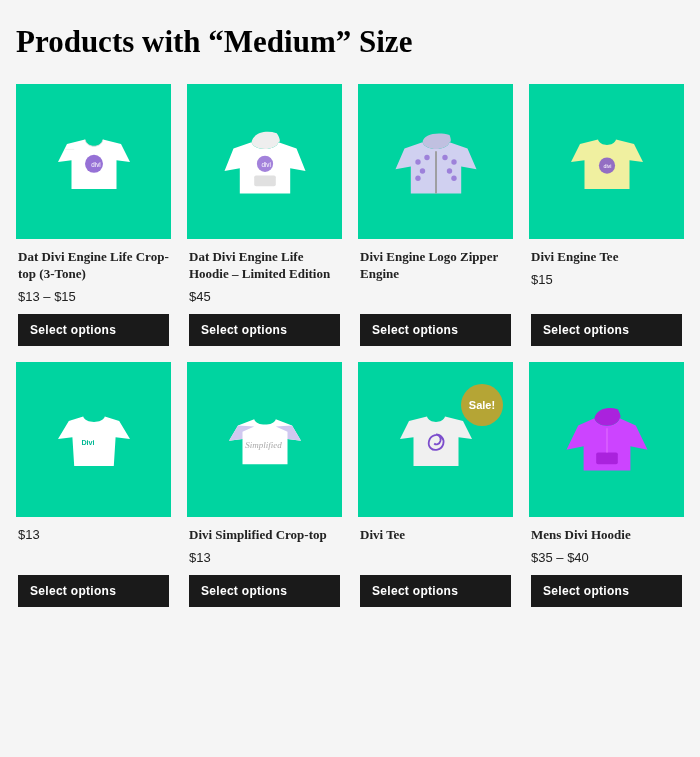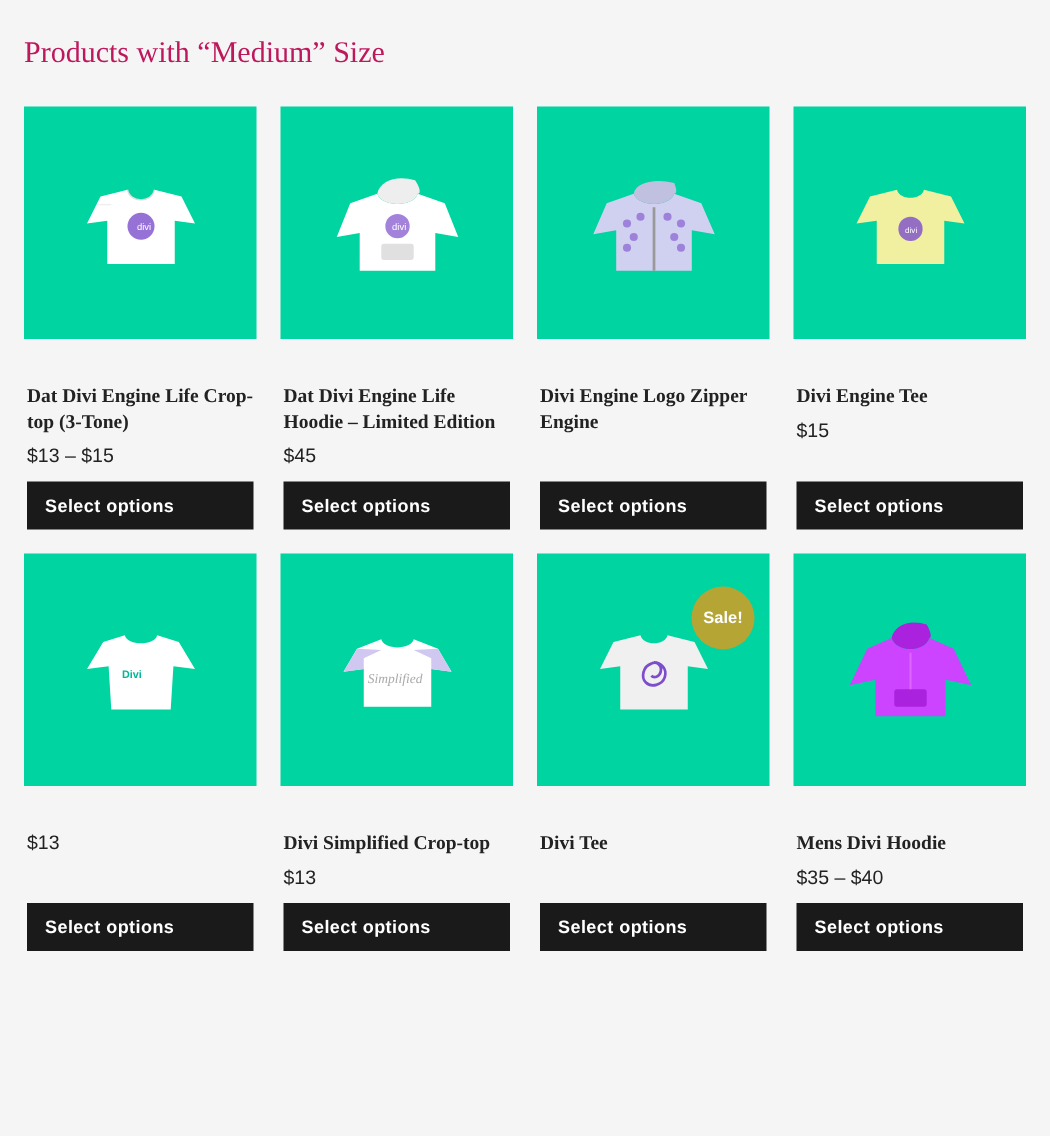--- a/index.html
+++ b/index.html
@@ -3,37 +3,36 @@
   <meta charset="utf-8">
   <style>
     * { box-sizing: border-box; margin: 0; padding: 0; }
     body {
       font-family: Georgia, 'Times New Roman', serif;
       background: #f5f5f5;
       padding: 24px 16px;
       width: 700px;
     }
     h1 {
-      font-size: 20px;
-      font-weight: 400;
+      font-size: 31px;
+      font-weight: 700;
       margin-bottom: 24px;
-      color: #be185d;
+      color: #000000;
       font-family: Georgia, serif;
     }
     .product-grid {
       display: grid;
       grid-template-columns: repeat(4, 1fr);
       gap: 16px;
       margin-bottom: 24px;
     }
     .product-card {
       background: #f5f5f5;
       display: flex;
       flex-direction: column;
-      gap: 20px;
     }
     .product-image-wrapper {
       background: #00d4a0;
       width: 100%;
       aspect-ratio: 1;
       display: flex;
       align-items: center;
       justify-content: center;
       position: relative;
       overflow: hidden;

